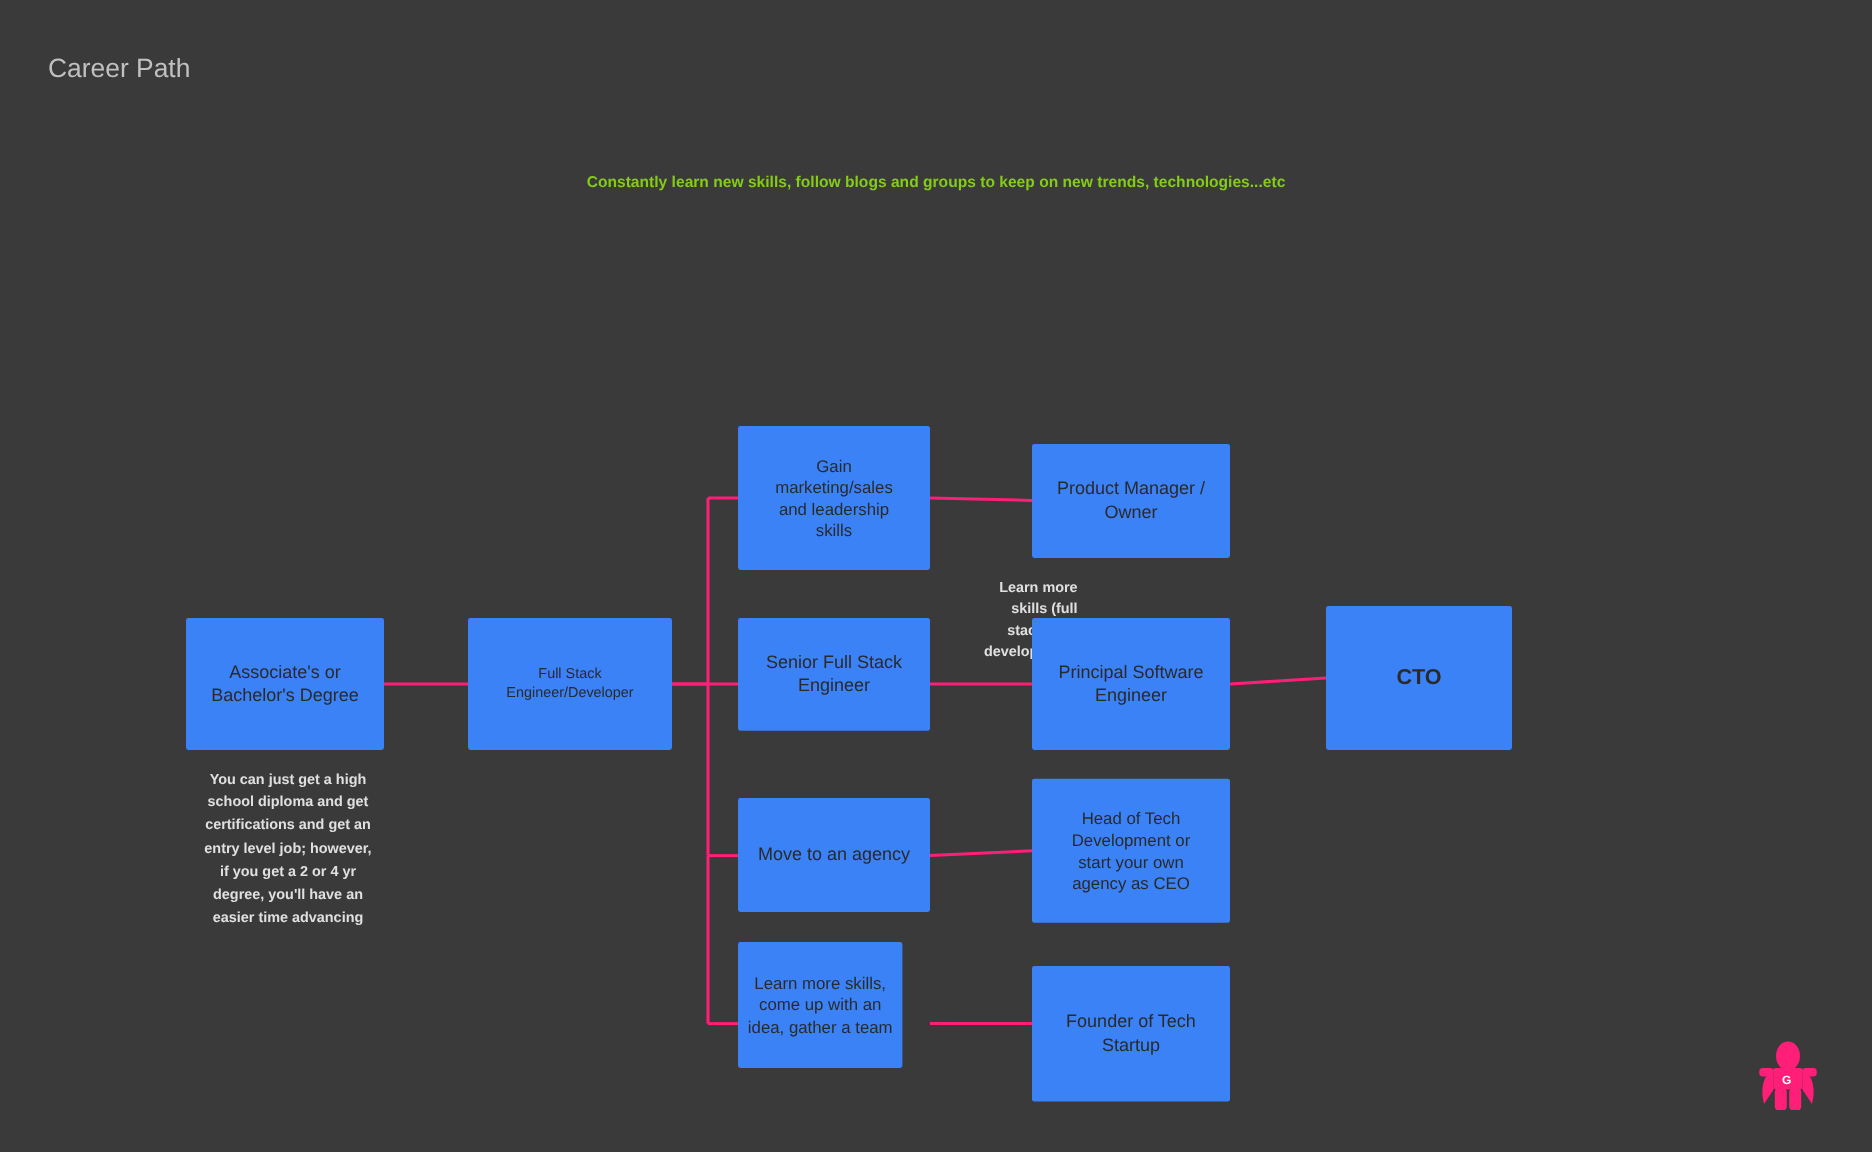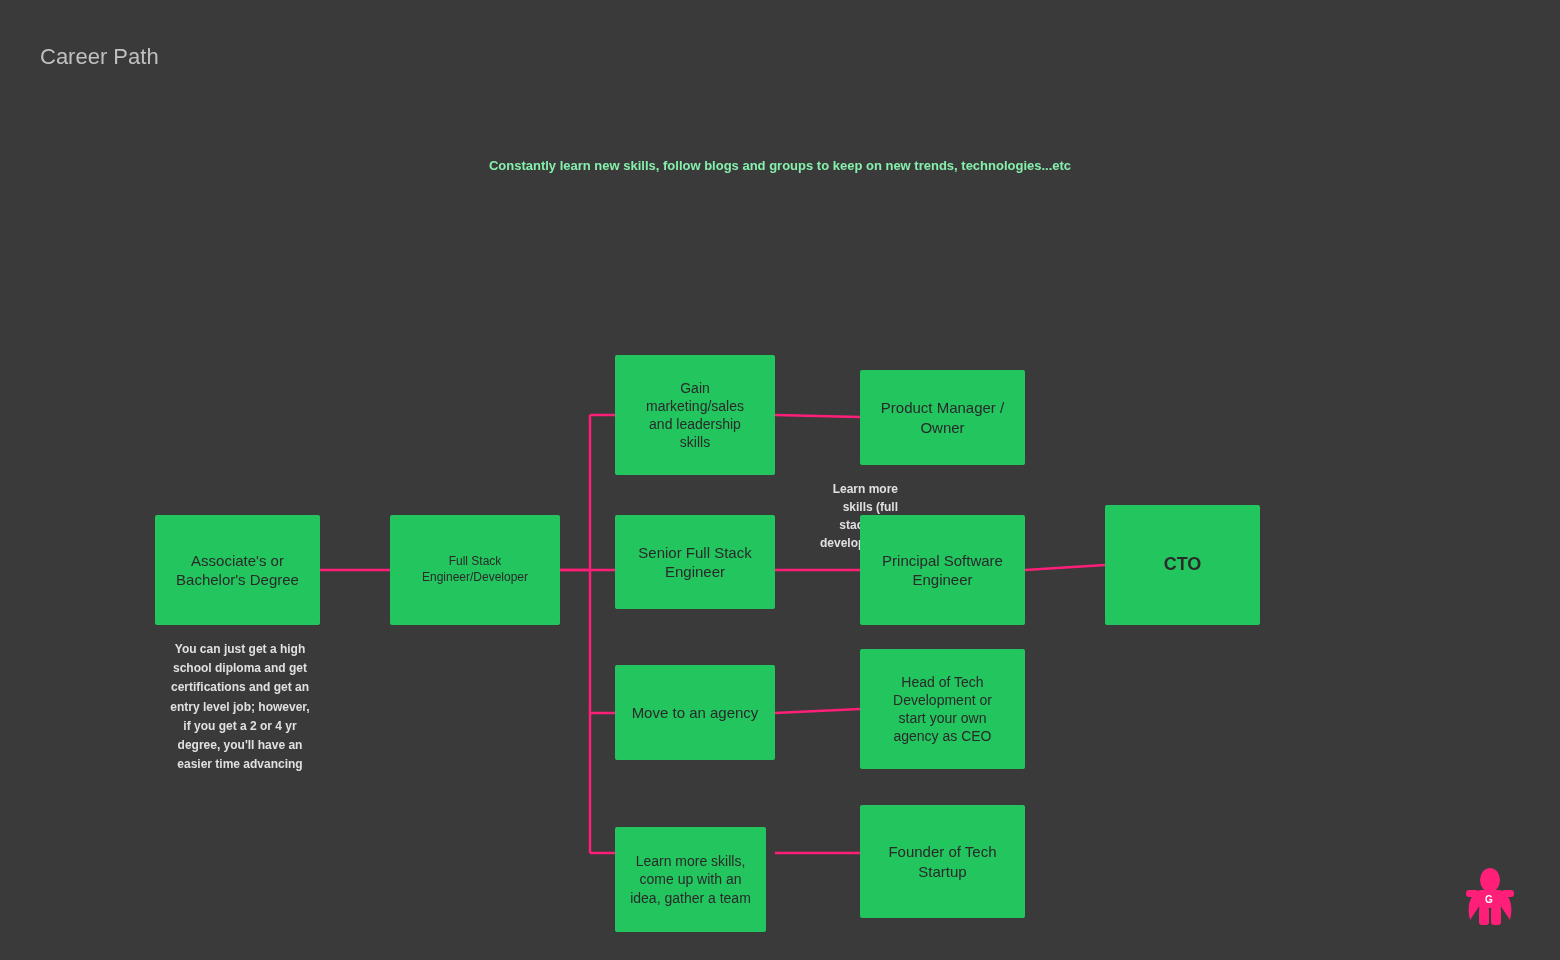--- a/index.html
+++ b/index.html
@@ -24,45 +24,45 @@
       text-transform: uppercase;
     }
     .sub-title {
       font-size: 22px;
       color: #c0c0c0;
       font-weight: 300;
       margin-top: 4px;
     }
     .top-note {
       position: absolute;
-      top: 158px;
+      top: 144px;
       left: 50%;
       transform: translateX(-50%);
-      color: #86efac;
+      color: #84cc16;
       font-size: 13px;
       font-weight: bold;
       white-space: nowrap;
     }
     .diagram {
       position: absolute;
       top: 185px;
       left: 0;
       width: 1560px;
       height: 750px;
     }
     svg.lines {
       position: absolute;
       top: 0; left: 0;
       width: 100%;
       height: 100%;
       pointer-events: none;
     }
     .node {
       position: absolute;
-      background: #22c55e;
+      background: #3b82f6;
       display: flex;
       align-items: center;
       justify-content: center;
       text-align: center;
       font-size: 15px;
       color: #2a2a2a;
       line-height: 1.3;
       border-radius: 2px;
     }
     .note-box {
@@ -143,21 +143,21 @@
   </div>
 
   <div class="node" style="left:615px; top:330px; width:160px; height:94px; font-size:15px;">
     Senior Full Stack<br>Engineer
   </div>
 
   <div class="node" style="left:615px; top:480px; width:160px; height:95px; font-size:15px;">
     Move to an agency
   </div>
 
-  <div class="node" style="left:615px; top:642px; width:151px; height:105px; font-size:14px;">
+  <div class="node" style="left:615px; top:600px; width:137px; height:105px; font-size:14px;">
     Learn more skills,<br>come up with an<br>idea, gather a team
   </div>
 
   <div class="node" style="left:860px; top:185px; width:165px; height:95px; font-size:15px;">
     Product Manager /<br>Owner
   </div>
 
   <div class="learn-note" style="left:798px; top:295px; width:100px; font-size:12px;">
     Learn more<br>skills  (full<br>stack, app<br>development)
   </div>

